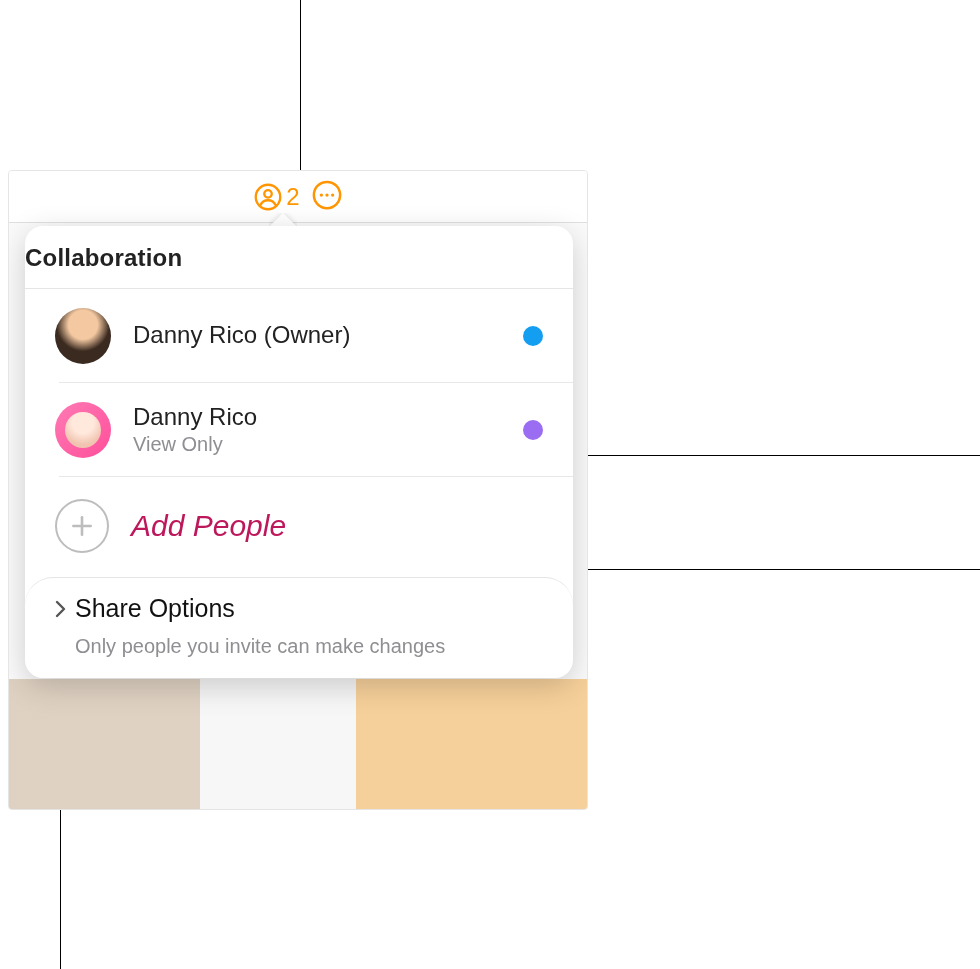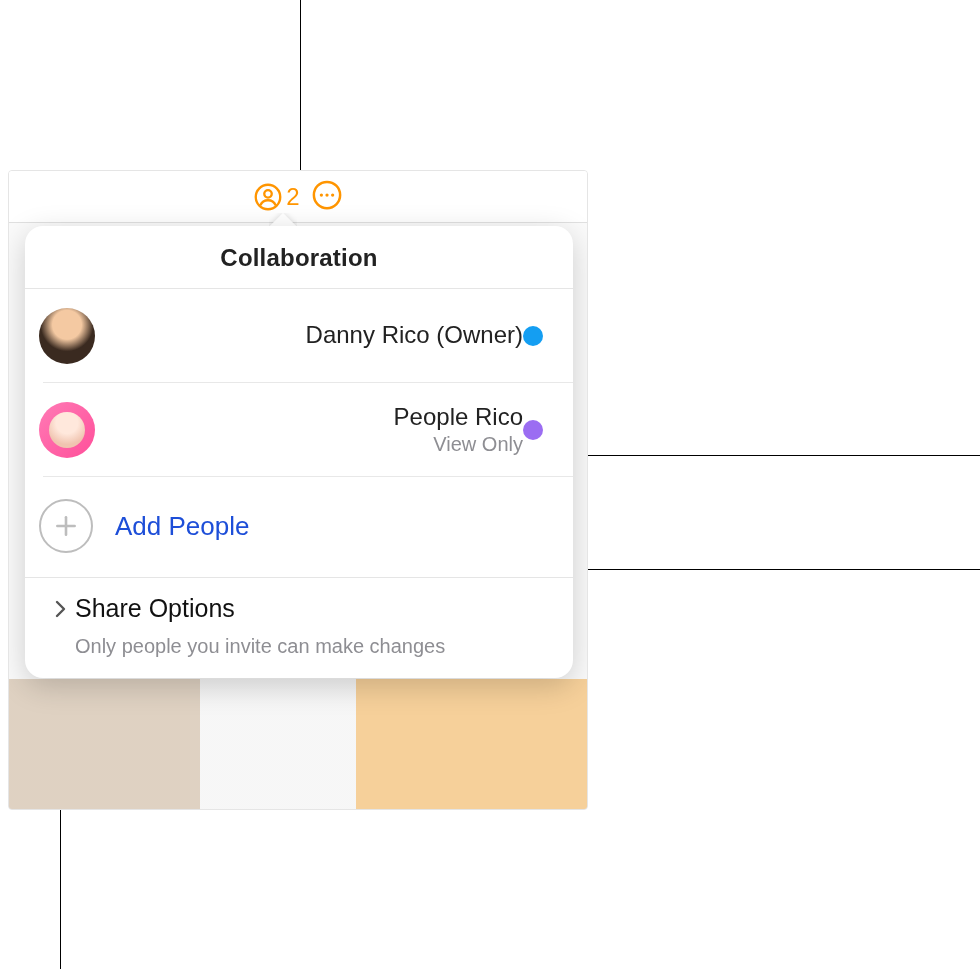--- a/index.html
+++ b/index.html
@@ -69,30 +69,29 @@
       position: absolute;
       left: 16px;
       top: 55px;
       width: 548px;
       background: #fff;
       border-radius: 18px;
       box-shadow: 0 8px 30px rgba(0,0,0,.18);
       overflow: hidden;
     }
     .pop-title {
-      text-align: center;
       font-size: 24px;
       font-weight: 600;
       color: #222;
       padding: 18px 0 16px;
       border-bottom: 1px solid #e5e5e5;
       letter-spacing: .2px;
     }
 
-    .p-list { padding-left: 18px; text-align: right; }
+    .p-list { padding-left: 34px; }
 
     .p-row {
       display: flex;
       align-items: center;
       min-height: 94px;
       border-bottom: 1px solid #e8e8e8;
       padding-right: 30px;
       position: relative;
     }
     .p-row:last-of-type { border-bottom: none; }
@@ -136,28 +135,29 @@
     }
     .plus-circle {
       width: 54px; height: 54px;
       border: 2.5px solid #bdbdbd;
       border-radius: 50%;
       display: flex; align-items: center; justify-content: center;
       color: #bdbdbd;
       margin-right: 22px;
     }
     .plus-circle svg { width: 26px; height: 26px; }
-    .add-label { font-size: 26px; color: #1d4ed8; }
+    .add-label { font-size: 30px; color: #be185d; font-style: italic; }
 
     .share-section {
       border-top: 1px solid #e5e5e5;
       padding: 16px 24px 20px 28px;
       display: flex;
       align-items: flex-start;
       gap: 8px;
+      border-radius: 28px;
     }
     .share-section .chev {
       margin-top: 6px;
       color: #555;
     }
     .share-title { font-size: 25px; color: #111; }
     .share-sub { font-size: 20px; color: #8e8e93; margin-top: 12px; }
 
     
     .leader {
@@ -209,21 +209,21 @@
         <div class="p-text">
           <div class="p-name">Danny Rico (Owner)</div>
         </div>
         <div class="p-dot" style="background:#149ef2"></div>
       </div>
 
 
       <div class="p-row">
         <div class="avatar olivia"></div>
         <div class="p-text">
-          <div class="p-name">People Rico</div>
+          <div class="p-name">Danny Rico</div>
           <div class="p-sub">View Only</div>
         </div>
         <div class="p-dot" style="background:#9b6df2"></div>
       </div>
 
       <div class="add-row">
         <div class="plus-circle">
           <svg viewBox="0 0 24 24" stroke="#bdbdbd" stroke-width="2.4" stroke-linecap="round">
             <line x1="12" y1="4" x2="12" y2="20"></line>
             <line x1="4" y1="12" x2="20" y2="12"></line>

